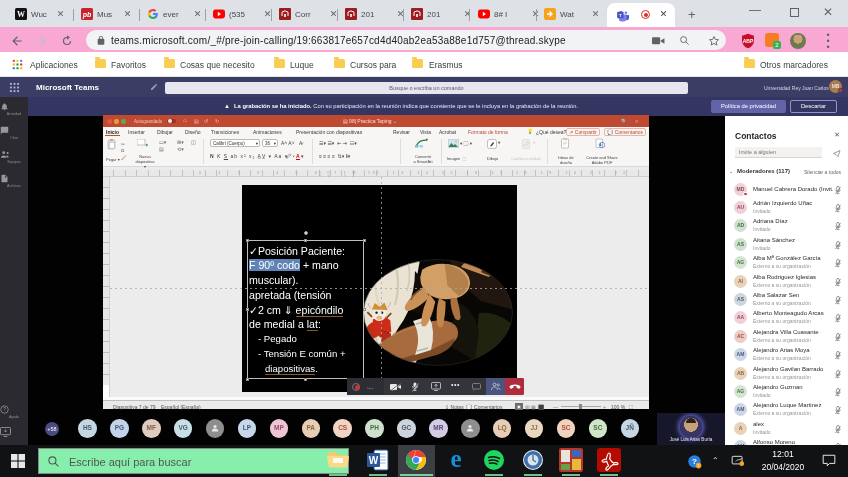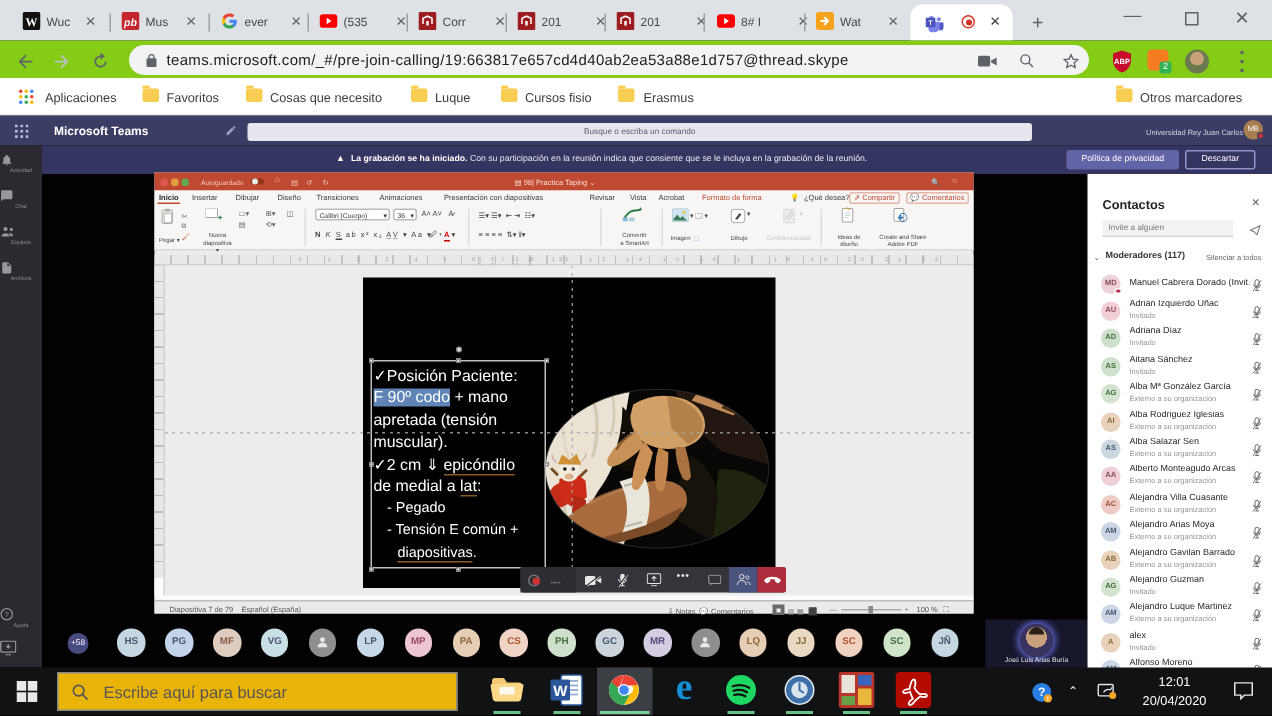--- a/index.html
+++ b/index.html
@@ -9,21 +9,21 @@
 .abs { position:absolute; }
 
 
 #tabbar { left:0; top:0; width:848px; height:27px; background:#dee1e6; }
 .tab { position:absolute; top:5px; height:22px; font-size:8px; color:#45494e; }
 .tab .fav { position:absolute; left:0; top:3px; width:12px; height:12px; }
 .tab .ttl { position:absolute; left:16px; top:5px; white-space:nowrap; overflow:hidden; }
 .tab .x { position:absolute; top:4px; right:0; width:11px; height:11px; color:#5f6368; font-size:9px; line-height:11px; text-align:center; }
 .tabsep { position:absolute; top:9px; width:1px; height:12px; background:#9aa0a6; }
 #activetab { position:absolute; left:607px; top:3px; width:68px; height:24px; background:#fff; border-radius:8px 8px 0 0; }
-#addrbar { left:0; top:27px; width:848px; height:25px; background:#84cc16; }
+#addrbar { left:0; top:27px; width:848px; height:25px; background:#f9a8d4; }
 #bookbar { left:0; top:52px; width:848px; height:25px; background:#fff; border-bottom:1px solid #e8e8e8; }
 .bkitem { position:absolute; top:6px; height:14px; font-size:8.5px; color:#3c4043; line-height:14px; }
 .folder { position:absolute; width:11px; height:9px; background:#f8cd52; border-radius:1.5px; }
 .folder:before { content:""; position:absolute; left:0; top:-2px; width:5px; height:2px; background:#f8cd52; border-radius:1px 1px 0 0; }
 .navic { position:absolute; color:#5f6368; }
 
 
 #thead { left:0; top:77px; width:848px; height:20px; background:#3c3d64; }
 #tnotif { left:28px; top:97px; width:820px; height:19px; background:#35366058; background:#343560; }
 #sidebar { left:0; top:97px; width:28px; height:348px; background:#2b2a31; }
@@ -220,21 +220,21 @@
         <circle cx="10" cy="10" r="1.3" fill="#fbbc05"></circle>
       </svg>
   <span class="bkitem" style="left:30px;">Aplicaciones</span>
   <span class="folder" style="left:95px;top:7px;"></span>
       <span class="bkitem" style="left:111px;">Favoritos</span>
   <span class="folder" style="left:164px;top:7px;"></span>
       <span class="bkitem" style="left:180px;">Cosas que necesito</span>
   <span class="folder" style="left:274px;top:7px;"></span>
       <span class="bkitem" style="left:290px;">Luque</span>
   <span class="folder" style="left:334px;top:7px;"></span>
-      <span class="bkitem" style="left:350px;">Cursos fisio</span>
+      <span class="bkitem" style="left:350px;">Cursos para</span>
   <span class="folder" style="left:412px;top:7px;"></span>
       <span class="bkitem" style="left:429px;">Erasmus</span>
   <span class="folder" style="left:744px;top:7px;"></span>
       <span class="bkitem" style="left:760px;">Otros marcadores</span>
 </div>
 
 <div id="thead" class="abs">
   <svg style="position:absolute;left:10px;top:6px;" width="9" height="9" viewBox="0 0 12 12">
         <g fill="#b9bade">
           <rect width="2.4" height="2.4"></rect>
@@ -504,22 +504,22 @@
         <div class="hdl" style="left:3.5px;top:123px;"></div>
             <div class="hdl" style="left:120.5px;top:123px;"></div>
         <div class="hdl" style="left:3.5px;top:192.5px;"></div>
             <div class="hdl" style="left:62px;top:192.5px;"></div>
             <div class="hdl" style="left:120.5px;top:192.5px;"></div>
         <div style="position:absolute;left:61.5px;top:46px;width:4px;height:4px;border-radius:50%;background:#e8e8e8;border:0.5px solid #999;"></div>
 
         <div style="position:absolute;left:7px;top:58.5px;width:120px;font-size:10.6px;line-height:14.8px;color:#fff;">
           <div class="nw">✓Posición Paciente:</div>
           <div class="nw"><span style="background:#5f84b5;">F 90º codo</span> + mano</div>
+          <div class="nw">muscular).</div>
           <div class="nw">apretada (tensión</div>
-          <div class="nw">muscular).</div>
           <div class="nw">✓2 cm ⇓ <span style="border-bottom:1px solid #8a5a28;">epicóndilo</span></div>
           <div class="nw">de medial a <span style="border-bottom:1px solid #8a5a28;">lat</span>:</div>
           <div class="nw" style="font-size:9.6px;padding-left:9px;">- Pegado</div>
           <div class="nw" style="font-size:9.6px;padding-left:9px;">- Tensión E común +</div>
           <div class="nw" style="font-size:9.6px;padding-left:16px;"><span style="border-bottom:1px solid #8a5a28;">diapositivas</span>.</div>
         </div>
       </div>
 
       <div style="position:absolute;left:7px;top:111px;width:539px;height:1px;background:repeating-linear-gradient(90deg,#aaa 0 2px,transparent 2px 5px);opacity:0.8;"></div>
       <div style="position:absolute;left:278px;top:0;width:1px;height:220px;background:repeating-linear-gradient(180deg,#aaa 0 2px,transparent 2px 5px);opacity:0.8;"></div>
@@ -782,21 +782,21 @@
 
 <div id="taskbar" class="abs">
   <svg style="position:absolute;left:11px;top:9px;" width="14" height="14" viewBox="0 0 16 16">
         <g fill="#e8e8e8">
           <rect x="0" y="0" width="7.4" height="7.4"></rect>
           <rect x="8.6" y="0" width="7.4" height="7.4"></rect>
           <rect x="0" y="8.6" width="7.4" height="7.4"></rect>
           <rect x="8.6" y="8.6" width="7.4" height="7.4"></rect>
         </g>
       </svg>
-  <div style="position:absolute;left:38px;top:3px;width:267px;height:26px;background:#eab308;border:1px solid #888;">
+  <div style="position:absolute;left:38px;top:3px;width:311px;height:26px;background:#86efac;border:1px solid #888;">
     <svg style="position:absolute;left:8px;top:6px;" width="13" height="13" viewBox="0 0 24 24">
           <circle cx="10" cy="10" r="6.5" stroke="#555" stroke-width="2" fill="none"></circle>
           <path d="M15 15l6 6" stroke="#555" stroke-width="2"></path>
         </svg>
     <span style="position:absolute;left:30px;top:7px;font-size:11px;color:#555;">Escribe aquí para buscar</span>
   </div>
 
   <div style="position:absolute;left:398px;top:0;width:37px;height:32px;background:#3b3e43;"></div>
   <svg class="tico" style="left:326px;" viewBox="0 0 24 24">
         <path d="M2 6a2 2 0 012-2h6l2 3h8a2 2 0 012 2v1H2z" fill="#f5c874"></path>

